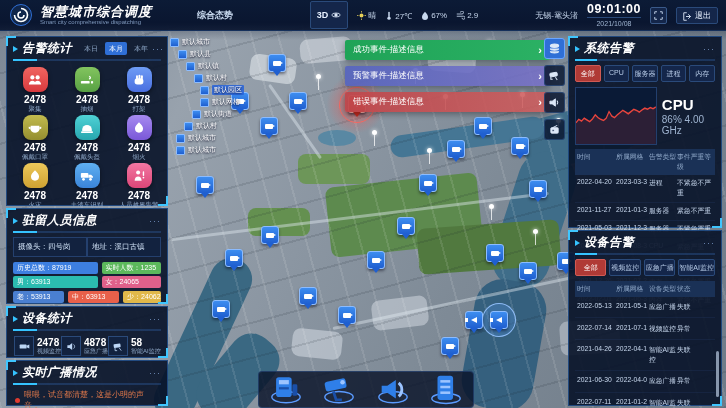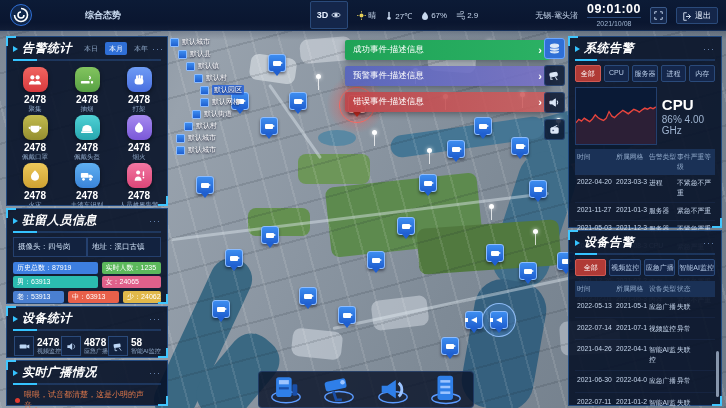--- a/index.html
+++ b/index.html
@@ -328,20 +328,24 @@
     </div>
   </div>
 
   <header class="header">
     <span class="logo">
       <svg viewBox="0 0 20 20">
           <path d="M10 3.5a6.5 6.5 0 1 1-6.5 6.5" fill="none" stroke="#fff" stroke-width="1.6"></path>
           <path d="M10 7a3 3 0 1 0 3 3" fill="none" stroke="#fff" stroke-width="1.6"></path>
         </svg>
     </span>
+    <div class="h-titles">
+      <div class="h-title">智慧城市综合调度</div>
+      <div class="h-sub">Smart city comprehensive dispatching</div>
+    </div>
     <span class="h-tab">综合态势</span>
     <div class="h-right">
       <span class="mode3d">
         <span>3D</span>
         <svg width="10" height="10" viewBox="0 0 12 12">
             <circle cx="6" cy="6" r="2" fill="#dce8f8"></circle>
             <ellipse cx="6" cy="6" rx="5" ry="2.4" fill="none" stroke="#dce8f8" stroke-width="1"></ellipse>
           </svg>
       </span>
       <span class="wx">

